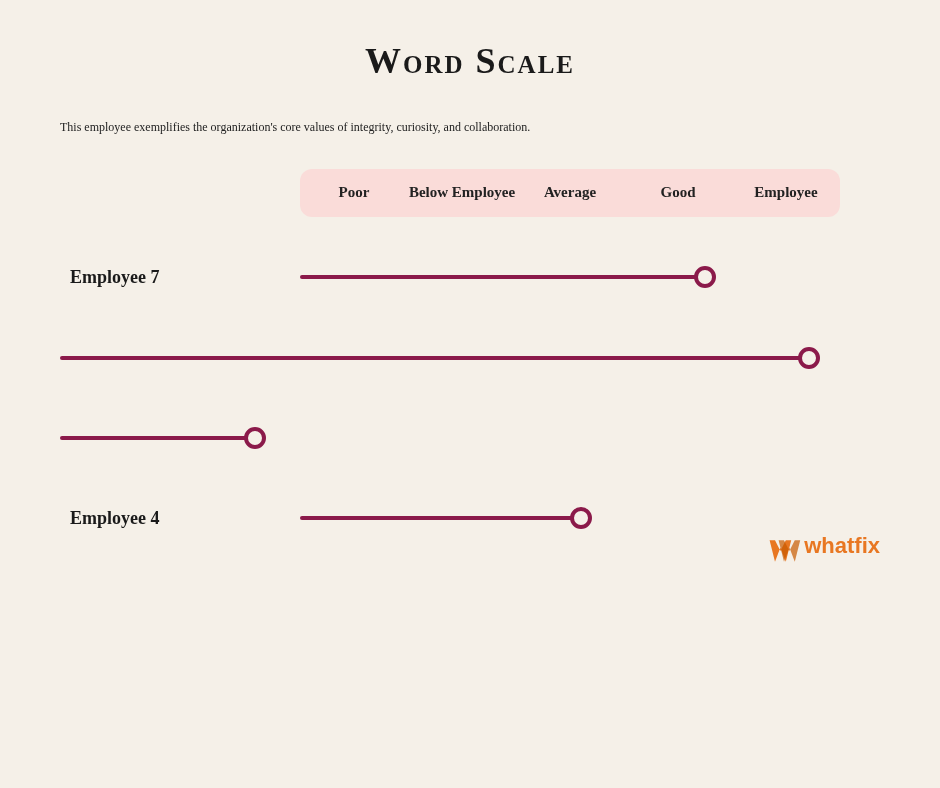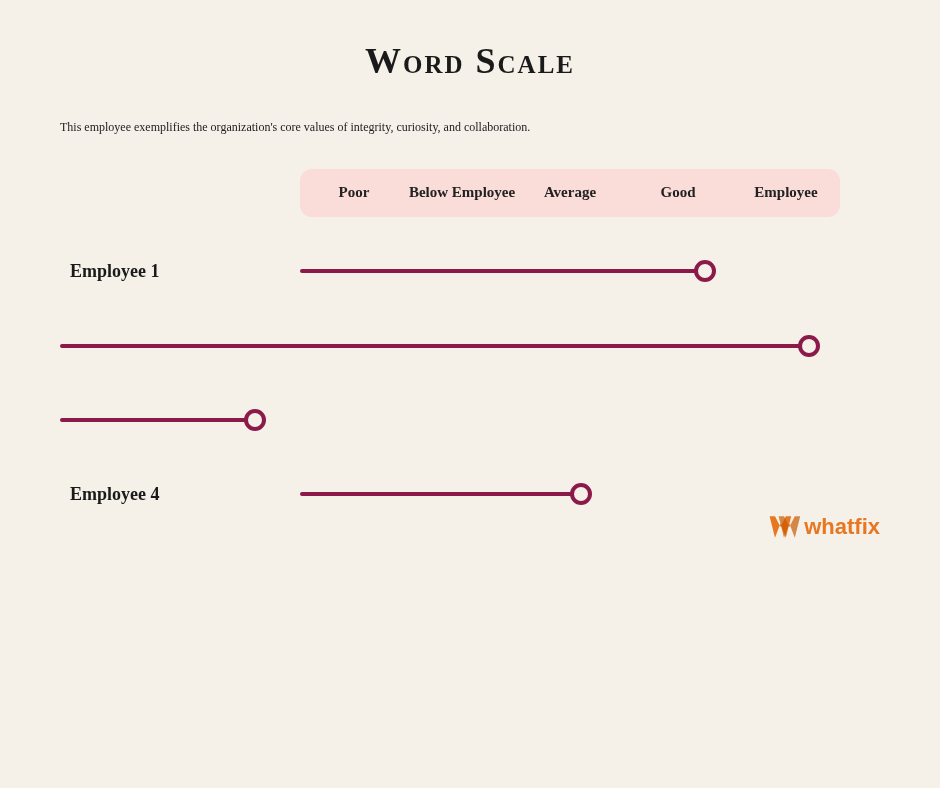--- a/index.html
+++ b/index.html
@@ -34,21 +34,21 @@
       font-size: 12px;
       color: #222;
       line-height: 1.6;
       margin-bottom: 32px;
       max-width: 680px;
     }
 
     .chart-area {
       display: flex;
       flex-direction: column;
-      gap: 4px;
+      gap: 10px;
     }
 
     
     .scale-header {
       display: flex;
       align-items: stretch;
       margin-left: 240px;
       margin-right: 40px;
       background-color: #fadcd9;
       border-radius: 12px;
@@ -113,21 +113,21 @@
     }
 
     
     
 
     .whatfix-logo {
       position: absolute;
       bottom: -10px;
       right: 0;
       display: flex;
-      align-items: center;
+      align-items: flex-start;
       gap: 2px;
     }
 
     .logo-text {
       font-size: 22px;
       font-weight: bold;
       color: #333;
       font-family: Arial, sans-serif;
     }
 
@@ -155,21 +155,21 @@
       <div class="scale-header-cell">Poor</div>
       <div class="scale-header-cell">
         <span>Below Employee</span>
       </div>
       <div class="scale-header-cell">Average</div>
       <div class="scale-header-cell">Good</div>
       <div class="scale-header-cell">Employee</div>
     </div>
 
     <div class="employee-row">
-      <div class="employee-label">Employee 1</div>
+      <div class="employee-label">Employee 7</div>
       <div class="slider-track-container">
         <div class="slider-track" style="width: 75%;"></div>
         <div class="slider-thumb" style="left: 75%;"></div>
       </div>
     </div>
 
     <div class="employee-row">
       <div class="slider-track-container">
         <div class="slider-track" style="width: 96%;"></div>
         <div class="slider-thumb" style="left: 96%;"></div>

